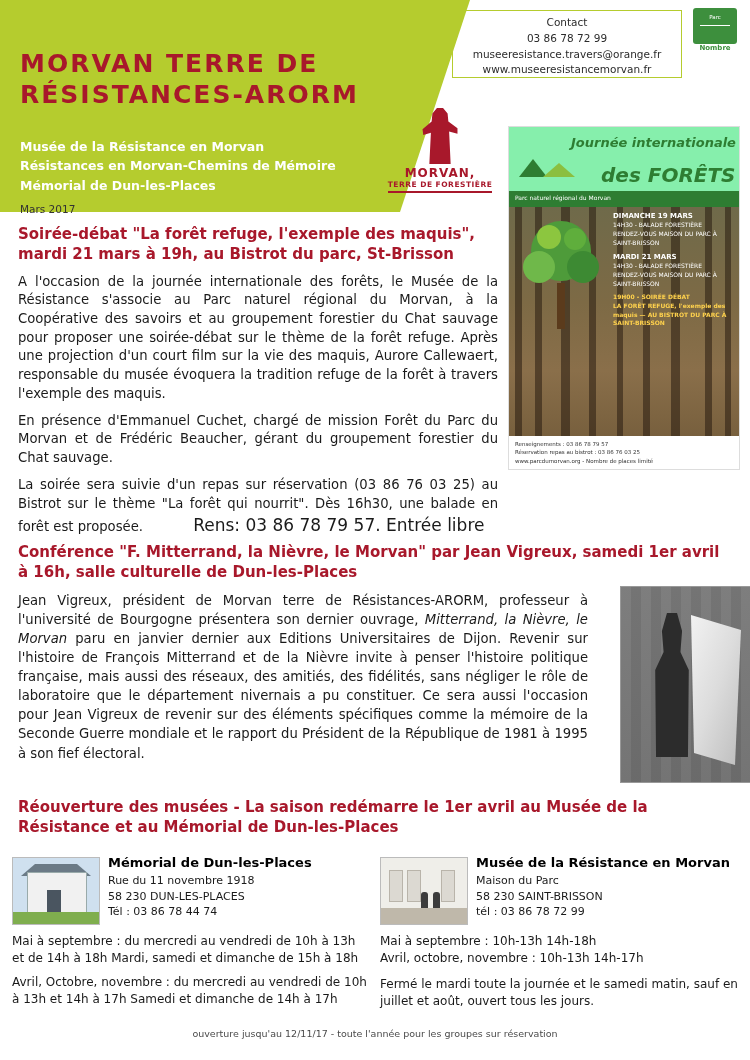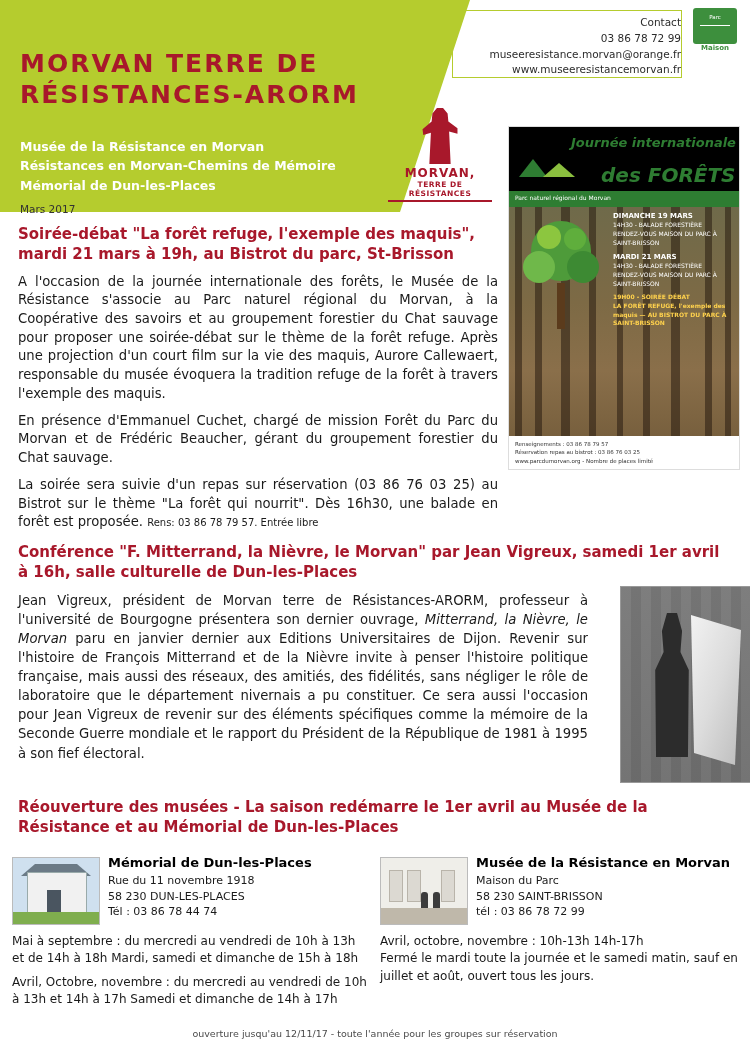--- a/index.html
+++ b/index.html
@@ -30,21 +30,21 @@
   .date-line{
     position:absolute;left:20px;top:203px;font-size:10.5px;color:#333;
   }
   
   .contact-box{
     position:absolute;left:452px;top:10px;width:230px;height:68px;
     border:1px solid #b5cc2e;
     color:#2b2b2b;text-align:center;font-size:10.5px;line-height:1.5;
     padding-top:4px;box-sizing:border-box;
   }
-  .contact-box .c-title{display:block;text-align:right;}
+  .contact-box .c-title{display:block;}
   
   .park-logo{
     position:absolute;left:690px;top:8px;width:50px;height:52px;
     text-align:center;
   }
   .park-logo .pl-box{
     width:44px;height:36px;margin:0 auto;background:#3d8f3d;border-radius:3px;
     position:relative;
   }
   .park-logo .pl-box:after{
@@ -64,21 +64,21 @@
   }
   .tdr-t1{font-size:12px;font-weight:bold;color:#a8182b;letter-spacing:1px;margin-top:2px;}
   .tdr-t2{font-size:7.5px;font-weight:bold;color:#a8182b;letter-spacing:0.5px;}
   .tdr-rule{width:104px;height:2px;background:#a8182b;margin:2px auto 0;}
   
   .poster{
     position:absolute;left:508px;top:126px;width:230px;height:342px;
     background:#2f2f2f;overflow:hidden;border:1px solid #ddd;
   }
   .poster-top{
-    position:absolute;left:0;top:0;width:230px;height:64px;background:#000000;
+    position:absolute;left:0;top:0;width:230px;height:64px;background:#86efac;
   }
   .poster-t1{
     position:absolute;left:62px;top:8px;font-size:13px;font-weight:bold;color:#2e7d32;
     font-style:italic;
   }
   .poster-t2{
     position:absolute;left:92px;top:36px;font-size:20px;font-weight:bold;color:#2e7d32;
     font-style:italic;
   }
   .poster-mtn{
@@ -108,21 +108,21 @@
   .trunks{position:absolute;left:0;top:0;width:100%;height:100%;}
   .trunk{position:absolute;top:0;width:7px;height:100%;background:rgba(40,28,16,.55);}
   
   .content{position:absolute;left:0;top:212px;width:750px;}
   .art-head{
     color:#a8182b;font-weight:bold;font-size:15px;line-height:1.35;
   }
   .art1{position:absolute;left:18px;top:12px;width:480px;}
   .art1 p{font-size:13.2px;line-height:1.42;margin:8px 0 0 0;text-align:justify;}
   .art1 p.first{margin-top:8px;}
-  .small-note{font-size:10px;}
+  .small-note{font-size:17px;margin-left:46px;}
   .art2{position:absolute;left:18px;top:330px;width:716px;}
   .art2 .art-head{width:716px;}
   .art2 .body{width:570px;font-size:13.2px;line-height:1.45;margin-top:8px;text-align:justify;}
   .photo{
     position:absolute;left:602px;top:44px;width:132px;height:195px;
     background:linear-gradient(#8d8d8d,#5c5c5c);
     border:1px solid #999;overflow:hidden;
   }
   .photo .figure{
     position:absolute;left:30px;top:26px;width:42px;height:150px;background:#2c2c2c;
@@ -181,35 +181,35 @@
     <div>Musée de la Résistance en Morvan</div>
     <div>Résistances en Morvan-Chemins de Mémoire</div>
     <div>Mémorial de Dun-les-Places</div>
   </div>
 
   <div class="date-line">Mars 2017</div>
 
   <div class="contact-box">
     <span class="c-title">Contact</span>
     <span class="c-title">03 86 78 72 99</span>
-    <span class="c-title">museeresistance.morvan@orange.fr</span>
+    <span class="c-title">museeresistance.travers@orange.fr</span>
     <span class="c-title">www.museeresistancemorvan.fr</span>
   </div>
 
   <div class="park-logo">
     <div class="pl-box">
       <div class="pl-sub">Parc</div>
     </div>
-    <div class="pl-txt">Maison</div>
+    <div class="pl-txt">Nombre</div>
   </div>
 
   <div class="tdr-logo">
     <div class="tdr-figure"></div>
     <div class="tdr-t1">MORVAN,</div>
-    <div class="tdr-t2">TERRE DE RÉSISTANCES</div>
+    <div class="tdr-t2">TERRE DE FORESTIÈRE</div>
     <div class="tdr-rule"></div>
   </div>
 
   <div class="poster">
     <div class="poster-top">
       <svg class="poster-mtn" viewBox="0 0 70 24">
         <polygon points="2,22 16,4 30,22" fill="#2e7d32"></polygon>
         <polygon points="26,22 42,8 58,22" fill="#8bbf3f"></polygon>
       </svg>
       <div class="poster-t1">Journée internationale</div>
@@ -308,21 +308,22 @@
         <div class="mus-person" style="left:52px"></div>
         <div class="mus-floor"></div>
       </div>
       <div class="name">Musée de la Résistance en Morvan</div>
       <div class="addr">
         <div>Maison du Parc</div>
         <div>58 230 SAINT-BRISSON</div>
         <div>tél : 03 86 78 72 99</div>
       </div>
       <div class="hours">
+        <div>Mai à septembre : 10h-13h 14h-18h</div>
         <div>Avril, octobre, novembre : 10h-13h 14h-17h</div>
-        <div style="margin-top:0">Fermé le mardi toute la journée et le samedi matin, sauf en juillet et août, ouvert tous les jours.</div>
+        <div style="margin-top:8px">Fermé le mardi toute la journée et le samedi matin, sauf en juillet et août, ouvert tous les jours.</div>
       </div>
     </div>
 
   </div>
 </div>
 
 <div class="footer">ouverture jusqu'au 12/11/17 - toute l'année pour les groupes sur réservation</div>
 
 </body></html>

